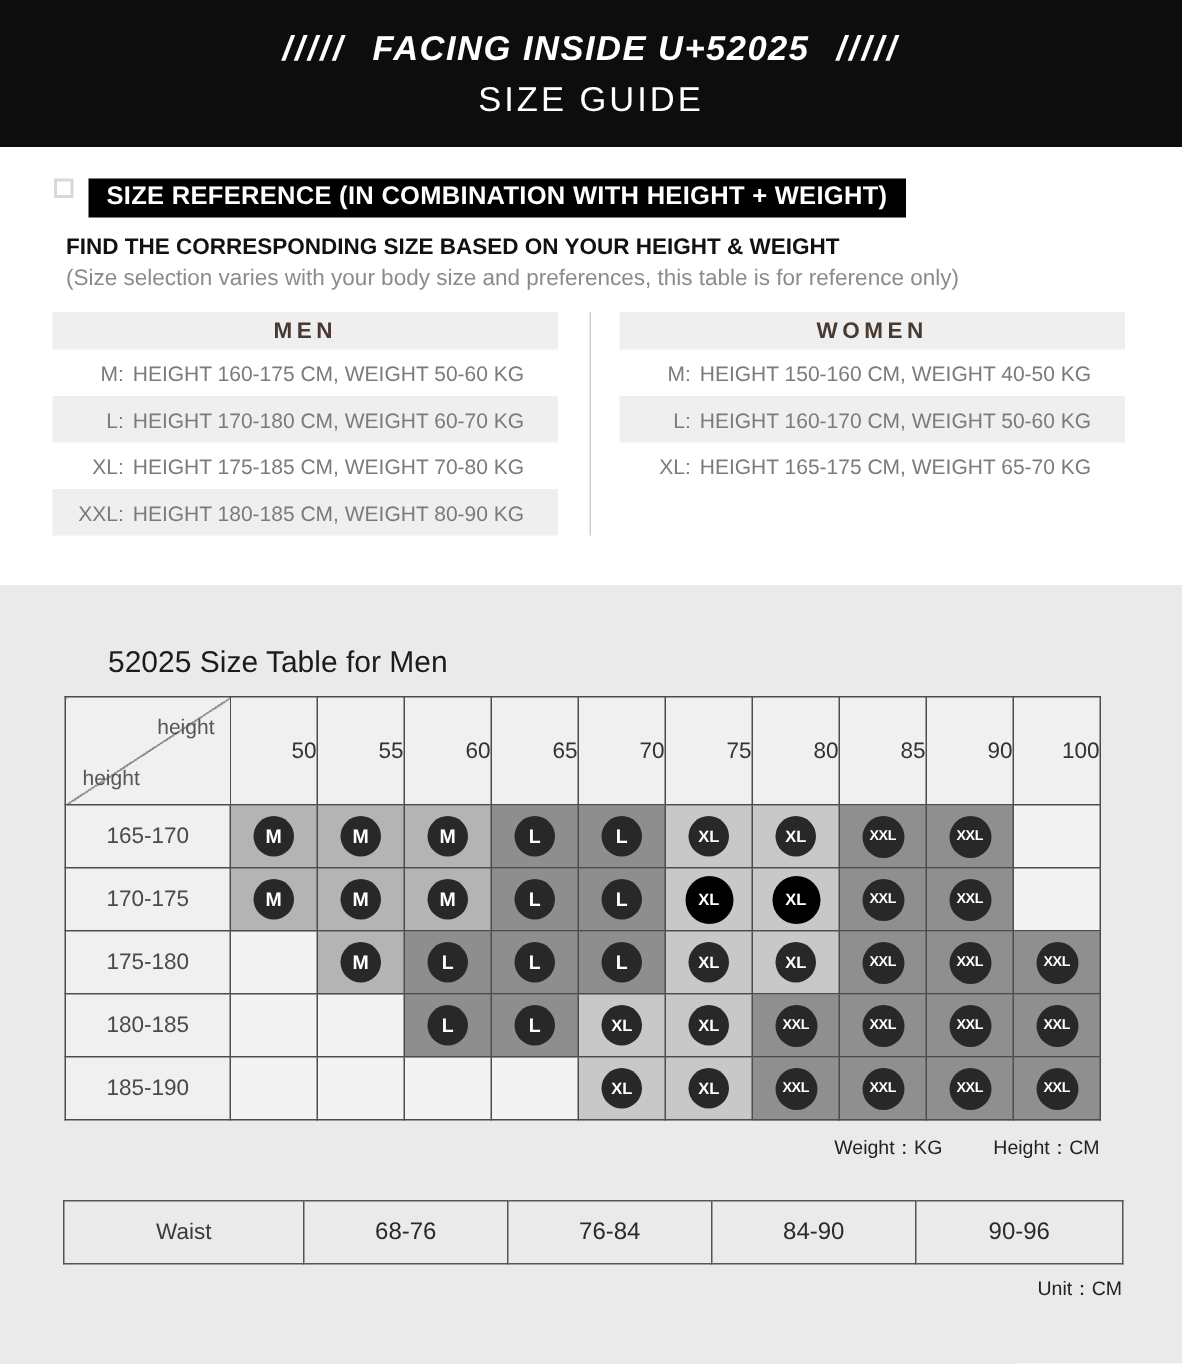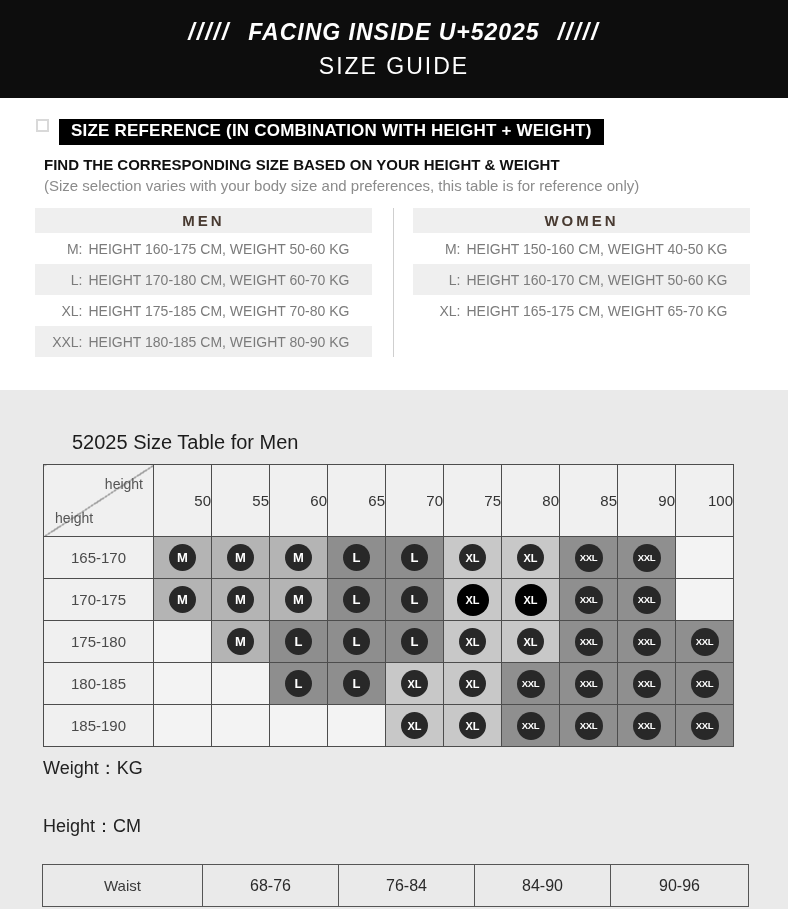--- a/index.html
+++ b/index.html
@@ -43,21 +43,21 @@
   th.rl { background:#f0f0f0; font-weight:400; font-size:15px; color:#4a4a4a; }
   td.c-m  { background:#b4b4b4; }
   td.c-l  { background:#8e8e8e; }
   td.c-xl { background:#c8c8c8; }
   td.c-xxl{ background:#8f8f8f; }
   td.c-e  { background:#f3f3f3; }
   .badge { display:inline-flex; align-items:center; justify-content:center; width:27px; height:27px; border-radius:50%; background:#282828; color:#fff; font-weight:700; font-size:13px; }
   td.c-xl .badge { font-size:11px; }
   td.c-xxl .badge { font-size:9.5px; letter-spacing:-0.3px; width:28px; height:28px; }
   .badge.hl { width:32px; height:32px; background:#000; font-size:12px; }
-  .matrix-note { width:690px; margin:9px 0 0 43px; display:flex; justify-content:flex-end; gap:34px; font-size:18px; color:#222;flex-direction:column; }
+  .matrix-note { width:690px; margin:9px 0 0 43px; display:flex; justify-content:flex-end; gap:34px; font-size:13px; color:#222; }
 
   
   .size-table { border-collapse:collapse; margin:26px 0 0 42px; table-layout:fixed; width:706px; }
   .size-table th, .size-table td { border:1px solid #555; text-align:center; vertical-align:middle; }
   .size-table tr.head { height:44px; }
   .size-table tr.data { height:42px; }
   .size-table th { font-size:20px; font-weight:700; color:#111; }
   .size-table th.st-size { font-size:13px; letter-spacing:1px; color:#222; }
   .size-table td { font-size:16px; color:#2a2a2a; }
   .size-table td.st-label { font-size:15px; color:#3a3a3a; }

